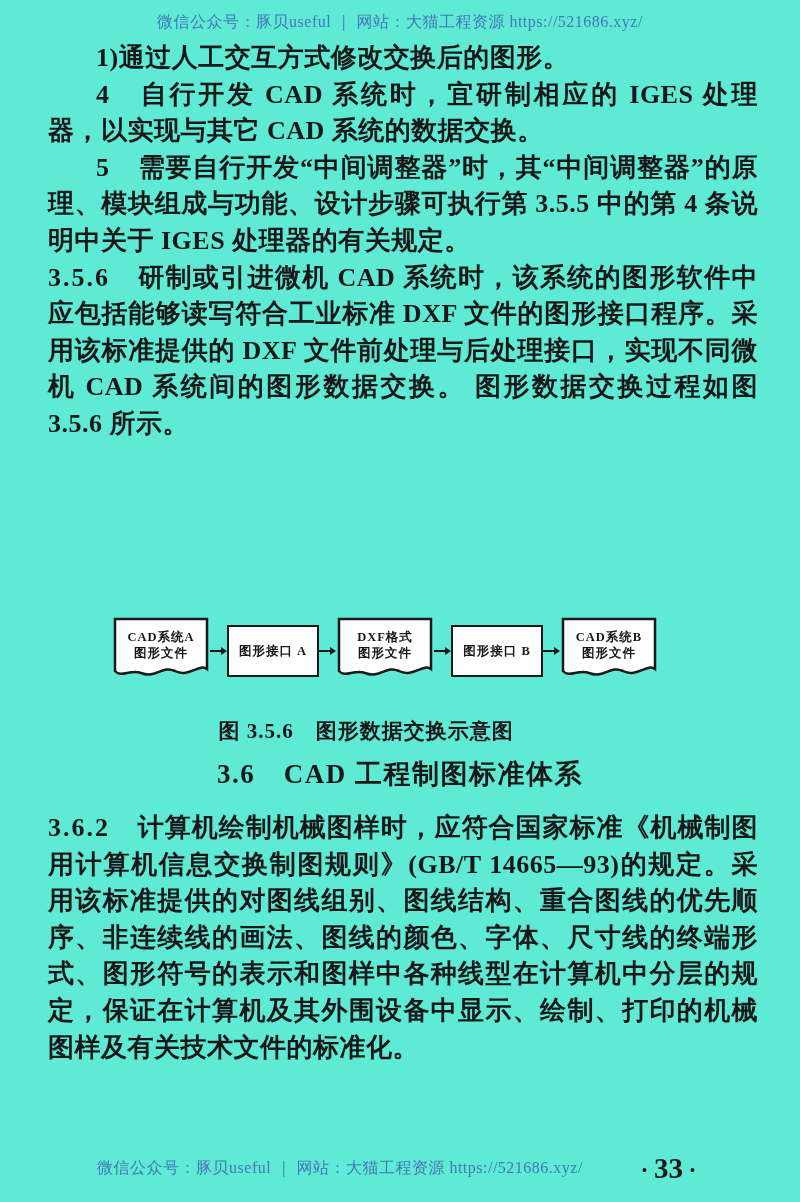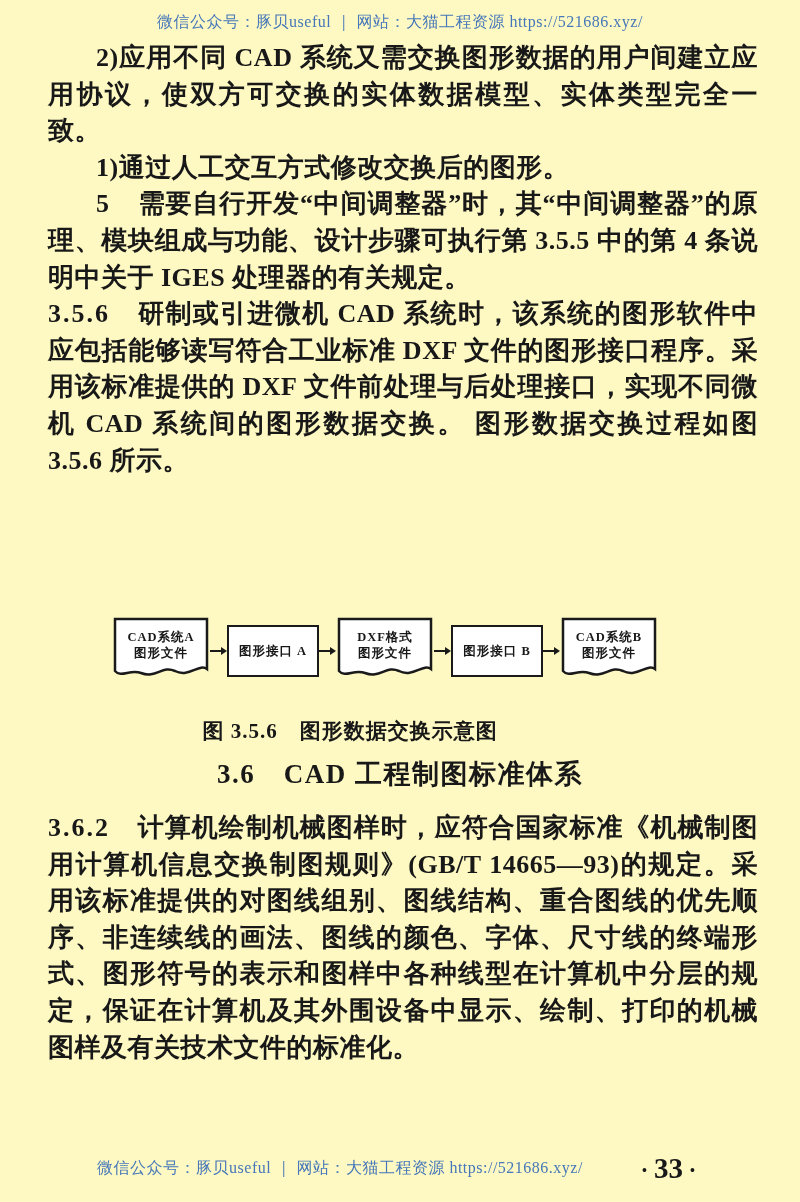--- a/index.html
+++ b/index.html
@@ -1,18 +1,18 @@
 <!DOCTYPE html>
 <html><head>
 <meta charset="utf-8">
 <style>
   html,body { margin:0; padding:0; background:#e8e8e8; }
   #page {
     position:relative; width:800px; height:1202px; margin:0 auto;
-    background:#fef9c3; overflow:hidden;
+    background:#5eead4; overflow:hidden;
     font-family:"Liberation Serif","DejaVu Serif",serif; color:#181818;
   }
   .watermark {
     position:absolute; left:0; width:100%; text-align:center;
     font-size:16px; letter-spacing:0.5px; font-weight:400;
     font-family:"Liberation Serif","DejaVu Serif",serif;
   }
   .watermark.hdr { top:12px; }
   .watermark.ftr { top:1158px; width:85%; }
   .textblock {
@@ -49,43 +49,43 @@
   .connector { flex:none; display:flex; align-items:center; width:17px; }
   .connector .line { flex:1; height:2.5px; background:#1a1a1a; }
   .connector .arrowhead {
     width:0; height:0; flex:none;
     border-left:6px solid #1a1a1a;
     border-top:4px solid transparent; border-bottom:4px solid transparent;
   }
 
   .caption {
     position:absolute; top:717px; left:0; width:700px; text-align:center;
-    font-size:21px; font-weight:700; letter-spacing:1px;
+    font-size:21px; font-weight:700; letter-spacing:1px;padding-left:16px;
   }
   .heading {
     position:absolute; top:756px; left:0; width:800px; text-align:center;
     font-size:27px; font-weight:800; letter-spacing:1.5px;
   }
   .pagenum {
     position:absolute; top:1152px; left:642px;
     display:flex; align-items:center; gap:7px;
     font-weight:800; font-size:29px;
   }
   .pagenum .dot { font-size:14px; line-height:1; position:relative; top:2px; }
 </style>
 </head>
 <body>
 
 <div id="page">
 
   <div class="watermark hdr" style="color: rgb(70, 119, 184);">微信公众号：豚贝useful ｜ 网站：大猫工程资源 https://521686.xyz/</div>
 
   <div class="textblock" id="textblock1">
-    <p class="indent"><span>2)应用不同 CAD 系统又需交换图形数据的用户间建立应用协议，使双方可交换的实体数据模型、实体类型完全一致。</span></p>
     <p class="indent"><span>1)通过人工交互方式修改交换后的图形。</span></p>
+    <p class="indent"><span class="plabel">4</span><span>自行开发 CAD 系统时，宜研制相应的 IGES 处理器，以实现与其它 CAD 系统的数据交换。</span></p>
     <p class="indent"><span class="plabel">5</span><span>需要自行开发“中间调整器”时，其“中间调整器”的原理、模块组成与功能、设计步骤可执行第 3.5.5 中的第 4 条说明中关于 IGES 处理器的有关规定。</span></p>
     <p><span class="plabel">3.5.6</span><span>研制或引进微机 CAD 系统时，该系统的图形软件中应包括能够读写符合工业标准 DXF 文件的图形接口程序。采用该标准提供的 DXF 文件前处理与后处理接口，实现不同微机 CAD 系统间的图形数据交换。 图形数据交换过程如图 3.5.6 所示。</span></p>
   </div>
 
   <div class="figure">
 
     <div class="doc-node">
       <svg width="98" height="71" viewBox="0 0 98 71">
         <path d="M3,3 L95,3 L95,53 C87,47 77,62 63,55 C50,49 44,63 29,57 C18,53 9,62 3,55 Z" fill="#ffffff" stroke="#1a1a1a" stroke-width="2.5"></path>
       </svg>

